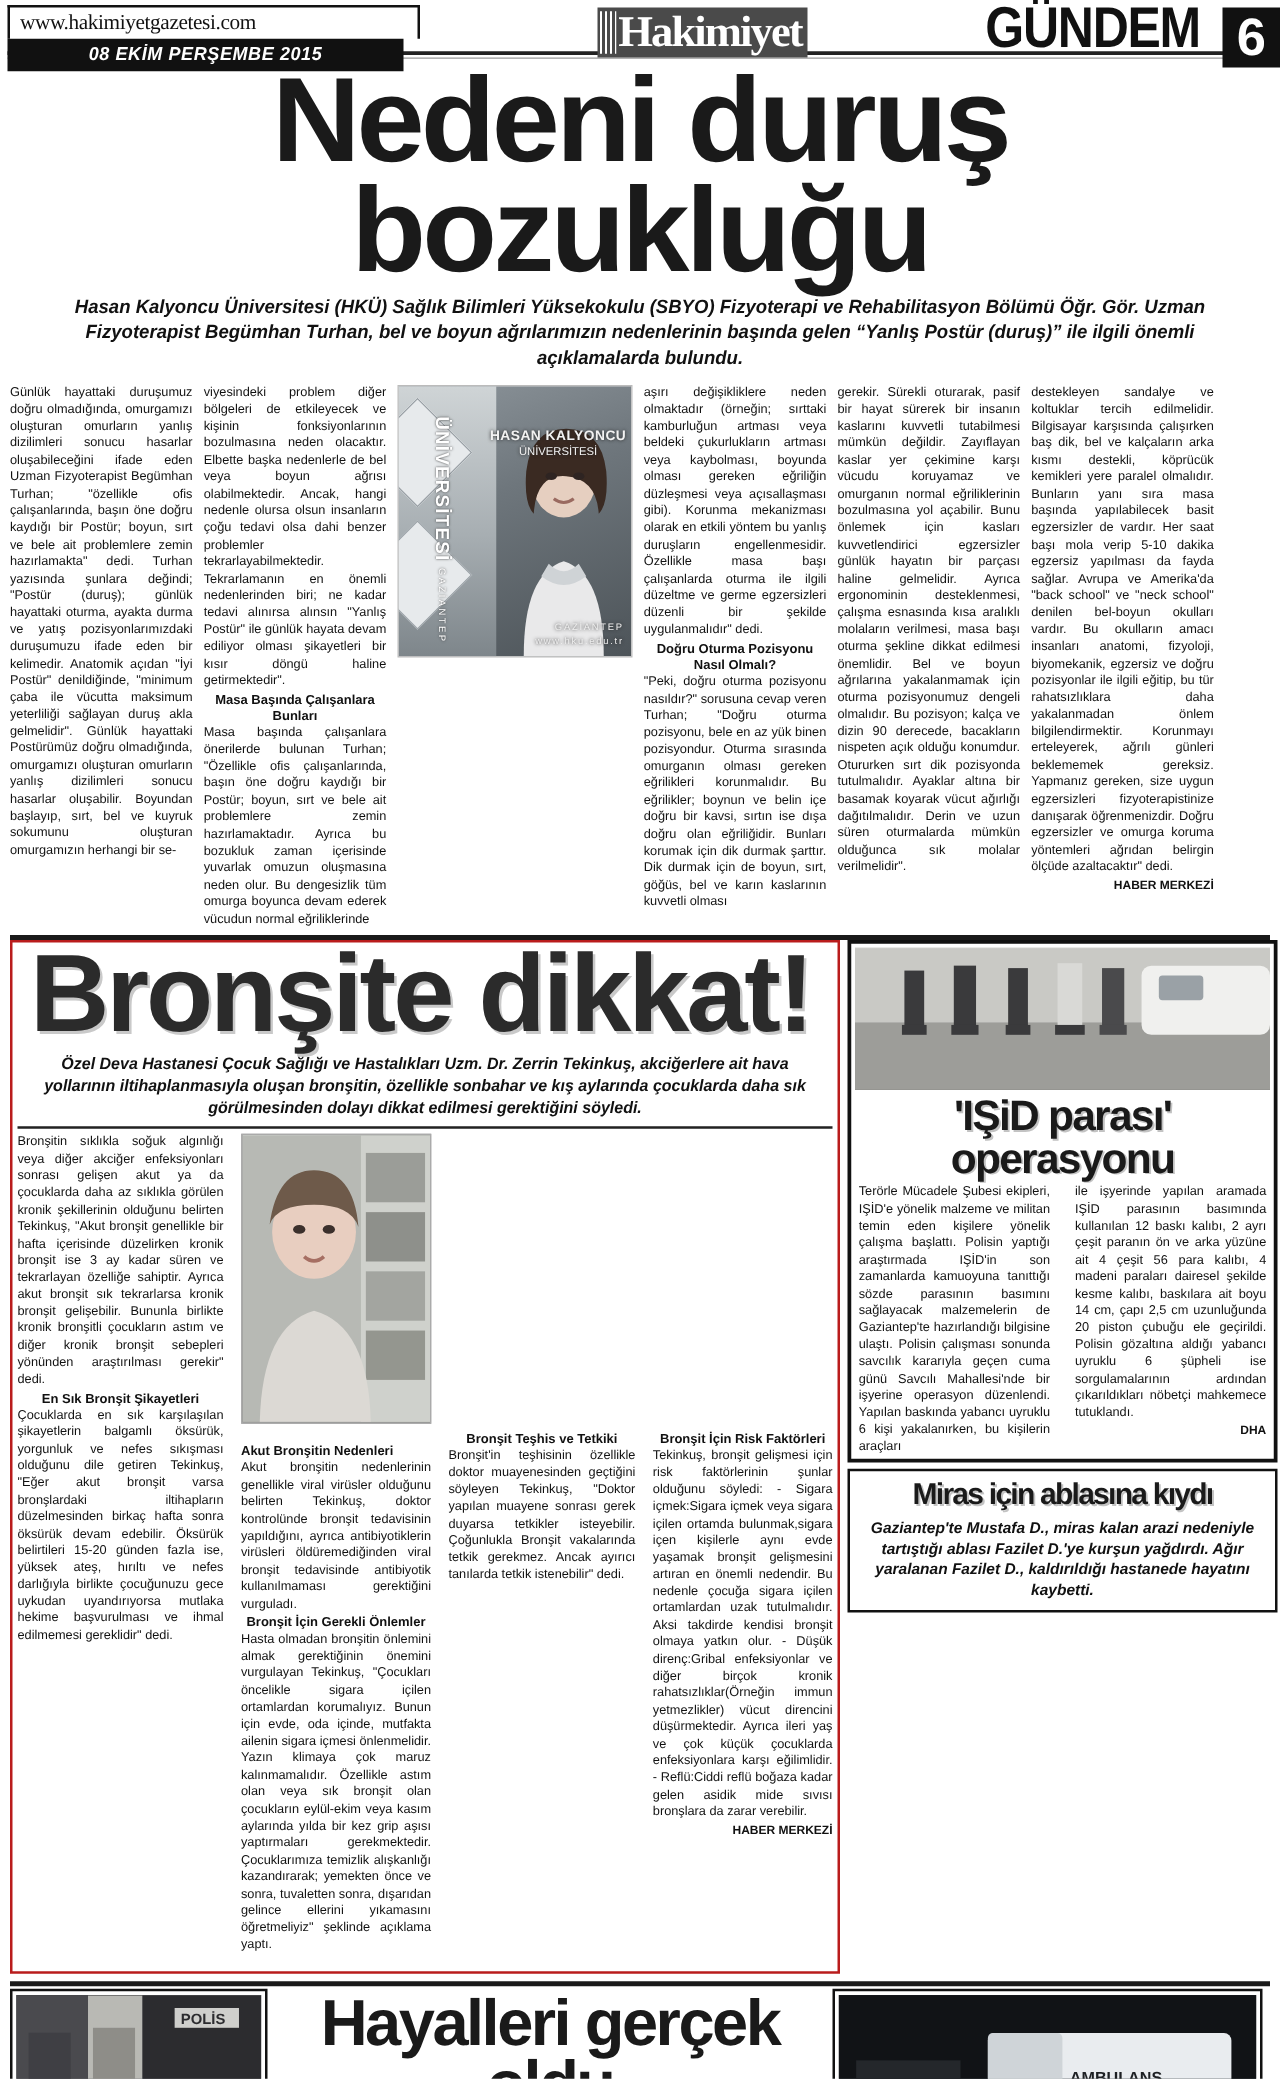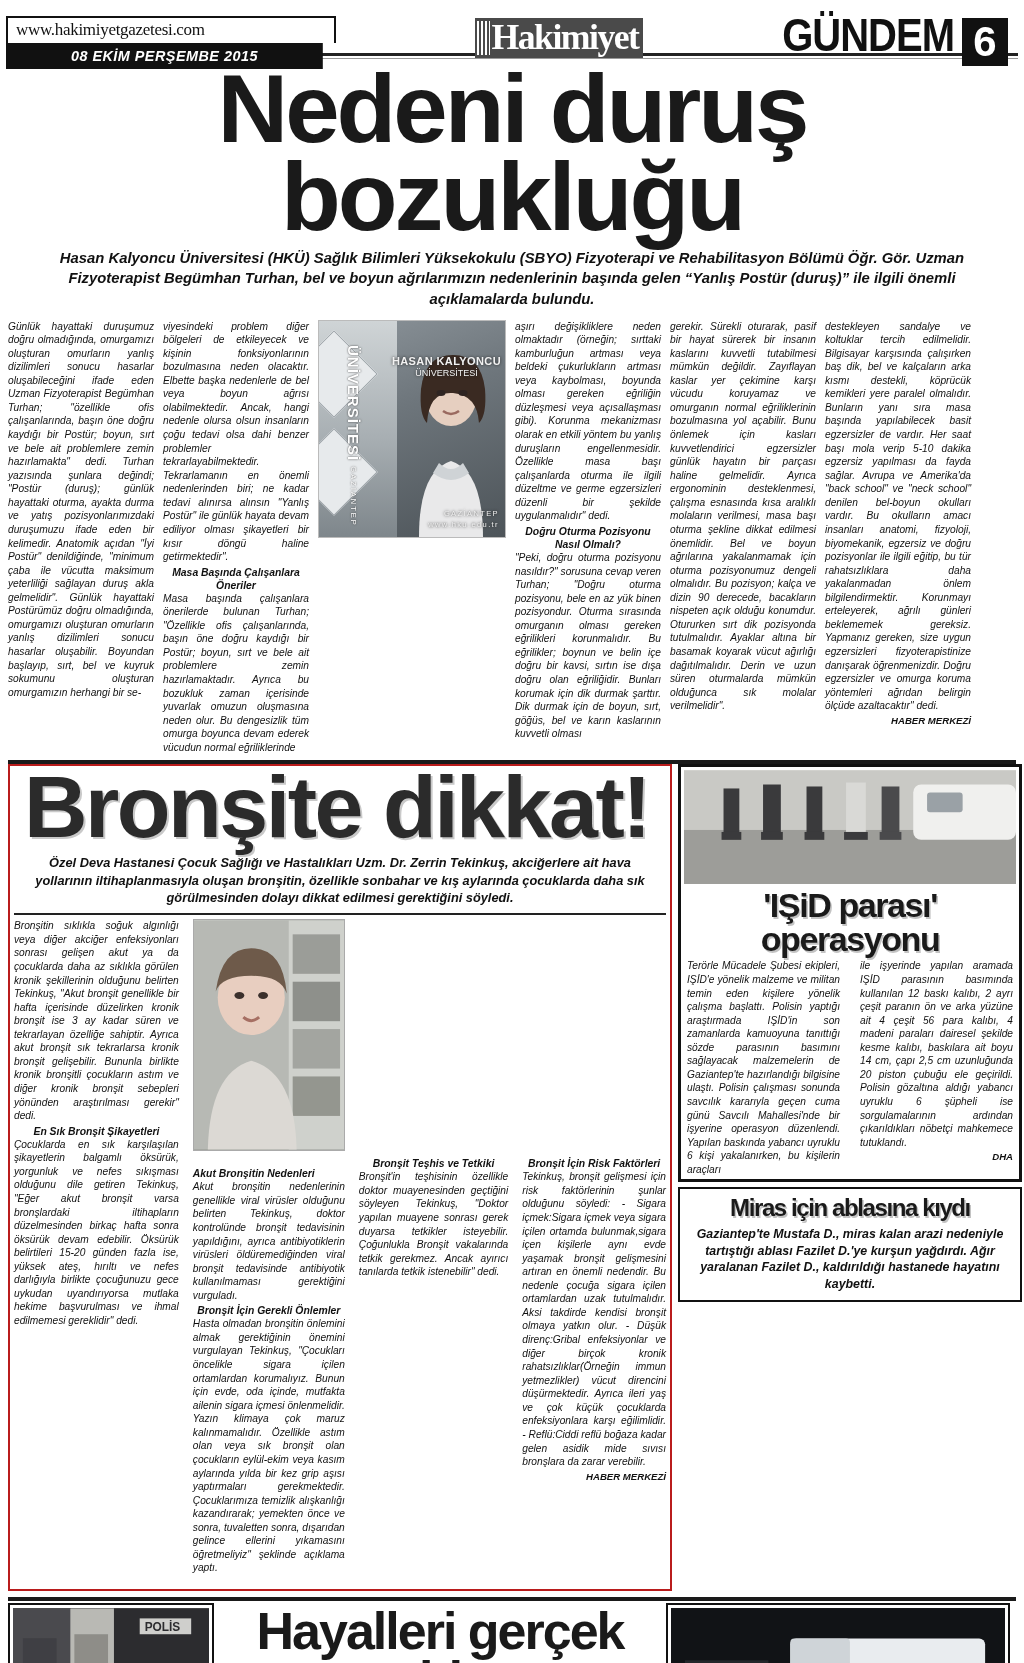--- a/index.html
+++ b/index.html
@@ -13,23 +13,22 @@
     color: #111;
     overflow: hidden;
     position: relative;
   }
 
   
   .masthead {
     height: 41px;
     display: flex;
     align-items: flex-start;
-    padding: 4px 16px 0 6px;
+    padding: 4px 0 0 6px;
     position: relative;
-    margin-top: 12px;
   }
   .mast-left { width: 330px; }
   .mast-url {
     border: 2px solid #111;
     border-bottom: none;
     font-size: 17px;
     padding: 2px 8px 3px 8px;
     letter-spacing: -0.3px;
     font-family: "Liberation Serif", serif;
     text-align: left;
@@ -70,21 +69,21 @@
     font-family: "Liberation Serif", serif;
     font-weight: bold;
     font-size: 35px;
     line-height: 34px;
     letter-spacing: -1.5px;
     transform: scaleX(1.02);
   }
   .mast-right {
     display: flex;
     align-items: flex-start;
-    gap: 8px;
+    gap: 18px;
     padding-top: 2px;
   }
   .gundem {
     font-family: "Liberation Sans", sans-serif;
     font-weight: bold;
     font-size: 40px;
     line-height: 40px;
     letter-spacing: -1px;
     transform: scaleY(1.15);
     transform-origin: bottom;
@@ -128,21 +127,20 @@
     display: flex;
     padding: 4px 8px 0 8px;
     gap: 9px;
   }
   .col {
     font-size: 10.2px;
     line-height: 1.33;
     text-align: justify;
     font-family: "Liberation Sans", sans-serif;
     hyphens: auto;
-    font-style: italic;
   }
   .col p { margin: 0; }
   .subhead {
     text-align: center;
     font-weight: bold;
     font-size: 10.4px;
     margin: 2px 0 0 0;
     line-height: 1.25;
   }
   .credit { text-align: right; font-weight: bold; font-size: 9.6px; margin-top: 2px; }
@@ -279,21 +277,21 @@
 <div class="lead-sub">Hasan Kalyoncu Üniversitesi (HKÜ) Sağlık Bilimleri Yüksekokulu (SBYO) Fizyoterapi ve Rehabilitasyon Bölümü Öğr. Gör. Uzman Fizyoterapist Begümhan Turhan, bel ve boyun ağrılarımızın nedenlerinin başında gelen “Yanlış Postür (duruş)” ile ilgili önemli açıklamalarda bulundu.</div>
 
 <div class="a1-wrap">
   <div class="col" style="width:146px">
     <p>Günlük hayattaki duruşumuz doğru olmadığında, omurgamızı oluşturan omurların yanlış dizilimleri sonucu hasarlar oluşabileceğini ifade eden Uzman Fizyoterapist Begümhan Turhan; "özellikle ofis çalışanlarında, başın öne doğru kaydığı bir Postür; boyun, sırt ve bele ait problemlere zemin hazırlamakta" dedi.
 Turhan yazısında şunlara değindi; "Postür (duruş); günlük hayattaki oturma, ayakta durma ve yatış pozisyonlarımızdaki duruşumuzu ifade eden bir kelimedir. Anatomik açıdan "İyi Postür" denildiğinde, "minimum çaba ile vücutta maksimum yeterliliği sağlayan duruş akla gelmelidir". Günlük hayattaki Postürümüz doğru olmadığında, omurgamızı oluşturan omurların yanlış dizilimleri sonucu hasarlar oluşabilir. Boyundan başlayıp, sırt, bel ve kuyruk sokumunu oluşturan omurgamızın herhangi bir se-</p>
   </div>
 
   <div class="col" style="width:146px">
     <p>viyesindeki problem diğer bölgeleri de etkileyecek ve kişinin fonksiyonlarının bozulmasına neden olacaktır. Elbette başka nedenlerle de bel veya boyun ağrısı olabilmektedir. Ancak, hangi nedenle olursa olsun insanların çoğu tedavi olsa dahi benzer problemler tekrarlayabilmektedir. Tekrarlamanın en önemli nedenlerinden biri; ne kadar tedavi alınırsa alınsın "Yanlış Postür" ile günlük hayata devam ediliyor olması şikayetleri bir kısır döngü haline getirmektedir".</p>
-    <div class="subhead">Masa Başında Çalışanlara Öneriler</div>
+    <div class="subhead">Masa Başında Çalışanlara Bunları</div>
     <p>Masa başında çalışanlara önerilerde bulunan Turhan; "Özellikle ofis çalışanlarında, başın öne doğru kaydığı bir Postür; boyun, sırt ve bele ait problemlere zemin hazırlamaktadır. Ayrıca bu bozukluk zaman içerisinde yuvarlak omuzun oluşmasına neden olur. Bu dengesizlik tüm omurga boyunca devam ederek vücudun normal eğriliklerinde</p>
   </div>
 
   <div style="width:188px;flex:none">
     <div class="uni-photo">
       <div class="uni-wall"></div>
       <div class="uni-diamond" style="left:-16px;top:22px"></div>
       <div class="uni-diamond" style="left:-16px;top:120px"></div>
       <div class="uni-vert">
         ÜNİVERSİTESİ <small>GAZİANTEP</small>

